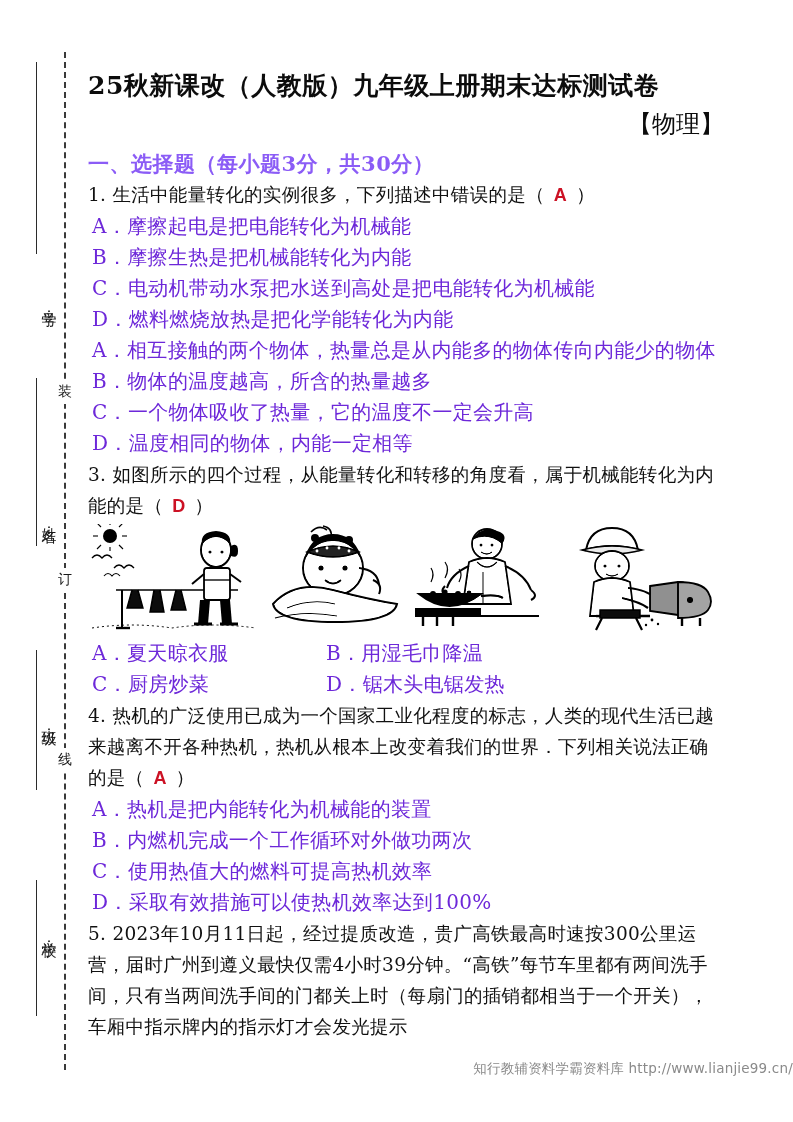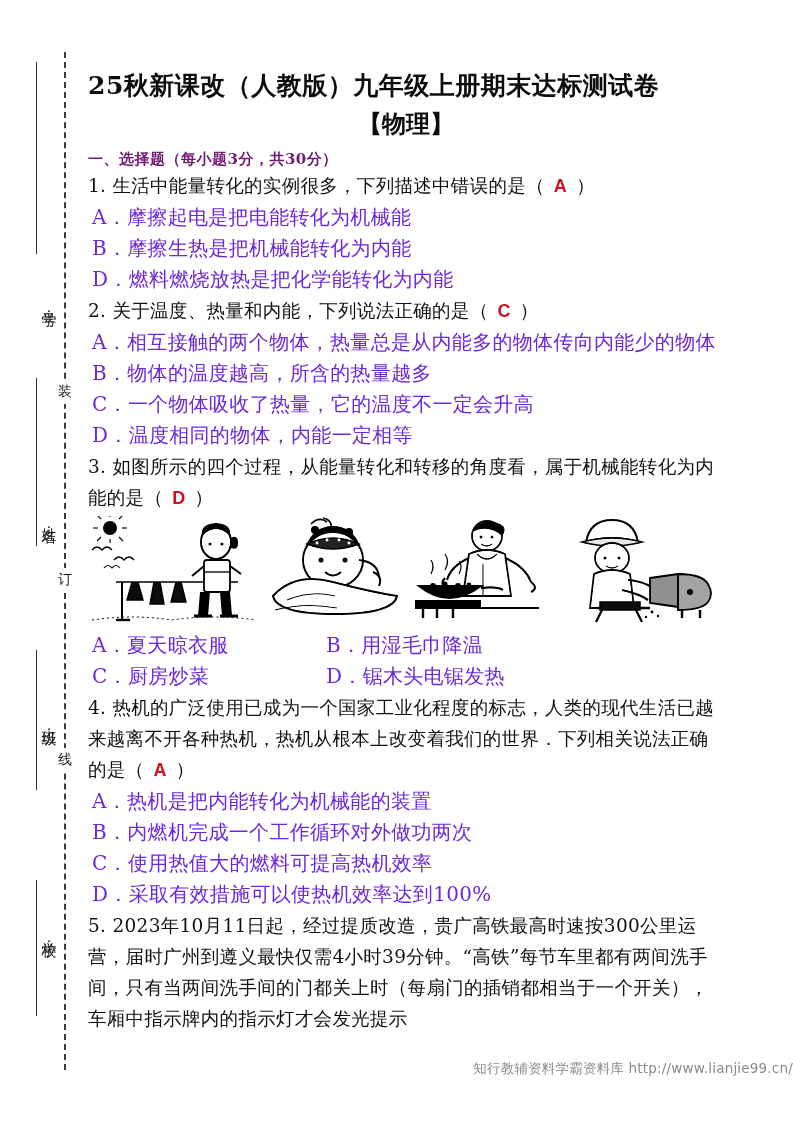--- a/index.html
+++ b/index.html
@@ -78,32 +78,32 @@
     font-weight: bold;
     text-align: left;
     letter-spacing: 0.5px;
     line-height: 1.28;
     margin: 18px 0 0 0;
     color: #0c0c0c;
   }
   .doc-subtitle {
     font-family: "DejaVu Serif", "Liberation Serif", serif;
     font-size: 24px;
-    font-weight: bold;
-    text-align: center;
+    font-weight: normal;
+    text-align: right;
     margin: 6px 0 2px 0;
     color: #0c0c0c;
   }
   .section-head {
     font-family: "DejaVu Serif", "Liberation Serif", serif;
-    font-size: 15px;
+    font-size: 21px;
     font-weight: bold;
     margin: 10px 0 1px 0;
     letter-spacing: 0.5px;
-    color: #701a75;
+    color: #8b5cf6;
   }
 
   .q {
     margin: 0;
   }
   .line {
     font-family: "DejaVu Serif", "Liberation Serif", serif;
     font-size: 18.5px;
     line-height: 31px;
     letter-spacing: 0.3px;
@@ -187,25 +187,25 @@
   <div id="content">
 
     <div class="doc-title">25秋新课改（人教版）九年级上册期末达标测试卷</div>
     <div class="doc-subtitle">【物理】</div>
     <div class="section-head">一、选择题（每小题3分，共30分）</div>
 
     <div class="q">
       <div class="line"><span>1.</span> <span>生活中能量转化的实例很多，下列描述中错误的是（</span><span class="ans">A</span><span>）</span></div>
       <div class="opt">A．摩擦起电是把电能转化为机械能</div>
       <div class="opt">B．摩擦生热是把机械能转化为内能</div>
+      <div class="opt">C．电动机带动水泵把水送到高处是把电能转化为机械能</div>
       <div class="opt">D．燃料燃烧放热是把化学能转化为内能</div>
     </div>
 
     <div class="q">
-      <div class="line"><span>2.</span> <span>关于温度、热量和内能，下列说法正确的是（</span><span class="ans">C</span><span>）</span></div>
       <div class="opt">A．相互接触的两个物体，热量总是从内能多的物体传向内能少的物体</div>
       <div class="opt">B．物体的温度越高，所含的热量越多</div>
       <div class="opt">C．一个物体吸收了热量，它的温度不一定会升高</div>
       <div class="opt">D．温度相同的物体，内能一定相等</div>
     </div>
 
     <div class="q">
       <div class="line"><span>3.</span> <span>如图所示的四个过程，从能量转化和转移的角度看，属于机械能转化为内能的是（</span><span class="ans">D</span><span>）</span></div>
 
       <div class="figstrip">

